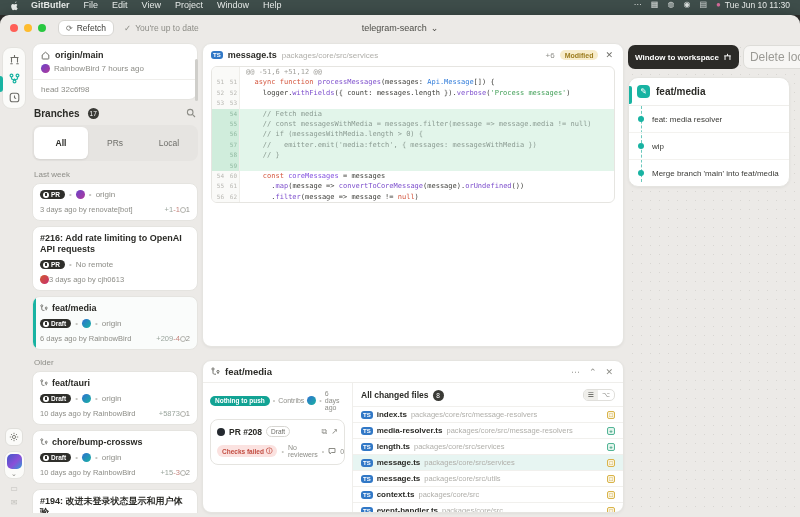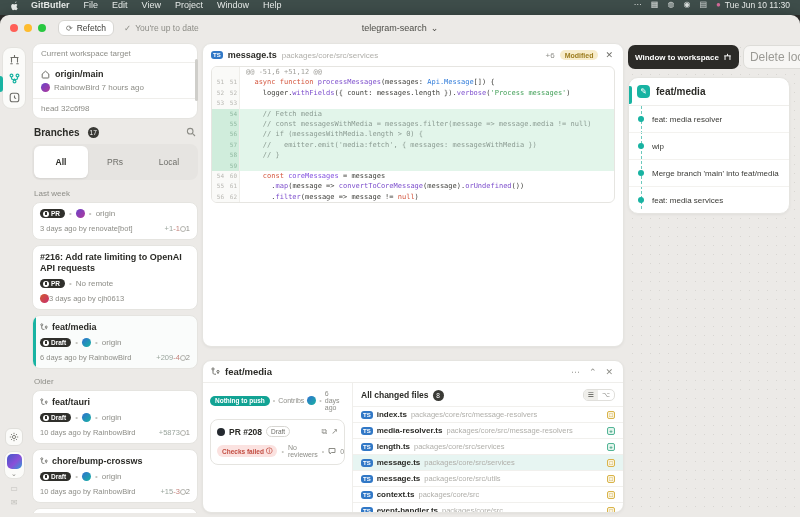--- a/index.html
+++ b/index.html
@@ -274,21 +274,20 @@
         </div>
         <div class="faint-ic">▭</div>
         <div class="faint-ic">✉</div>
       </div>
     </div>
 
     <div class="sidebar">
       <div class="sb-scrollbar"></div>
 
       <div class="ws-card">
-        <div class="ws-head">Current workspace target</div>
         <div class="ws-body">
           <div class="ws-branch">
             <svg class="ic" width="9" height="9" viewBox="0 0 9 9" fill="none" stroke="#6e6e69" stroke-width="1">
                 <path d="M1.2 4 4.5 1.2 7.8 4v3.4a.6.6 0 0 1-.6.6H1.8a.6.6 0 0 1-.6-.6z"></path>
               </svg>
             <span>origin/main</span>
           </div>
           <div class="ws-author">
             <span class="av"></span>
             <span>RainbowBird 7 hours ago</span>
@@ -607,19 +606,18 @@
       </div>
       <div class="stack-card">
         <div class="stack-head">
           <span class="stack-ic">✎</span>
           <span class="stack-name">feat/media</span>
         </div>
         <div class="commits" id="commit-list">
             <div class="commit-row"><span class="cdot"></span><span>feat: media resolver</span></div>
             <div class="commit-row"><span class="cdot"></span><span>wip</span></div>
             <div class="commit-row"><span class="cdot"></span><span>Merge branch 'main' into feat/media</span></div>
-            <div class="commit-row"><span class="cdot"></span><span>feat: media services</span></div>
           </div>
       </div>
     </div>
 
   </div>
 </div>
 
 </body></html>

